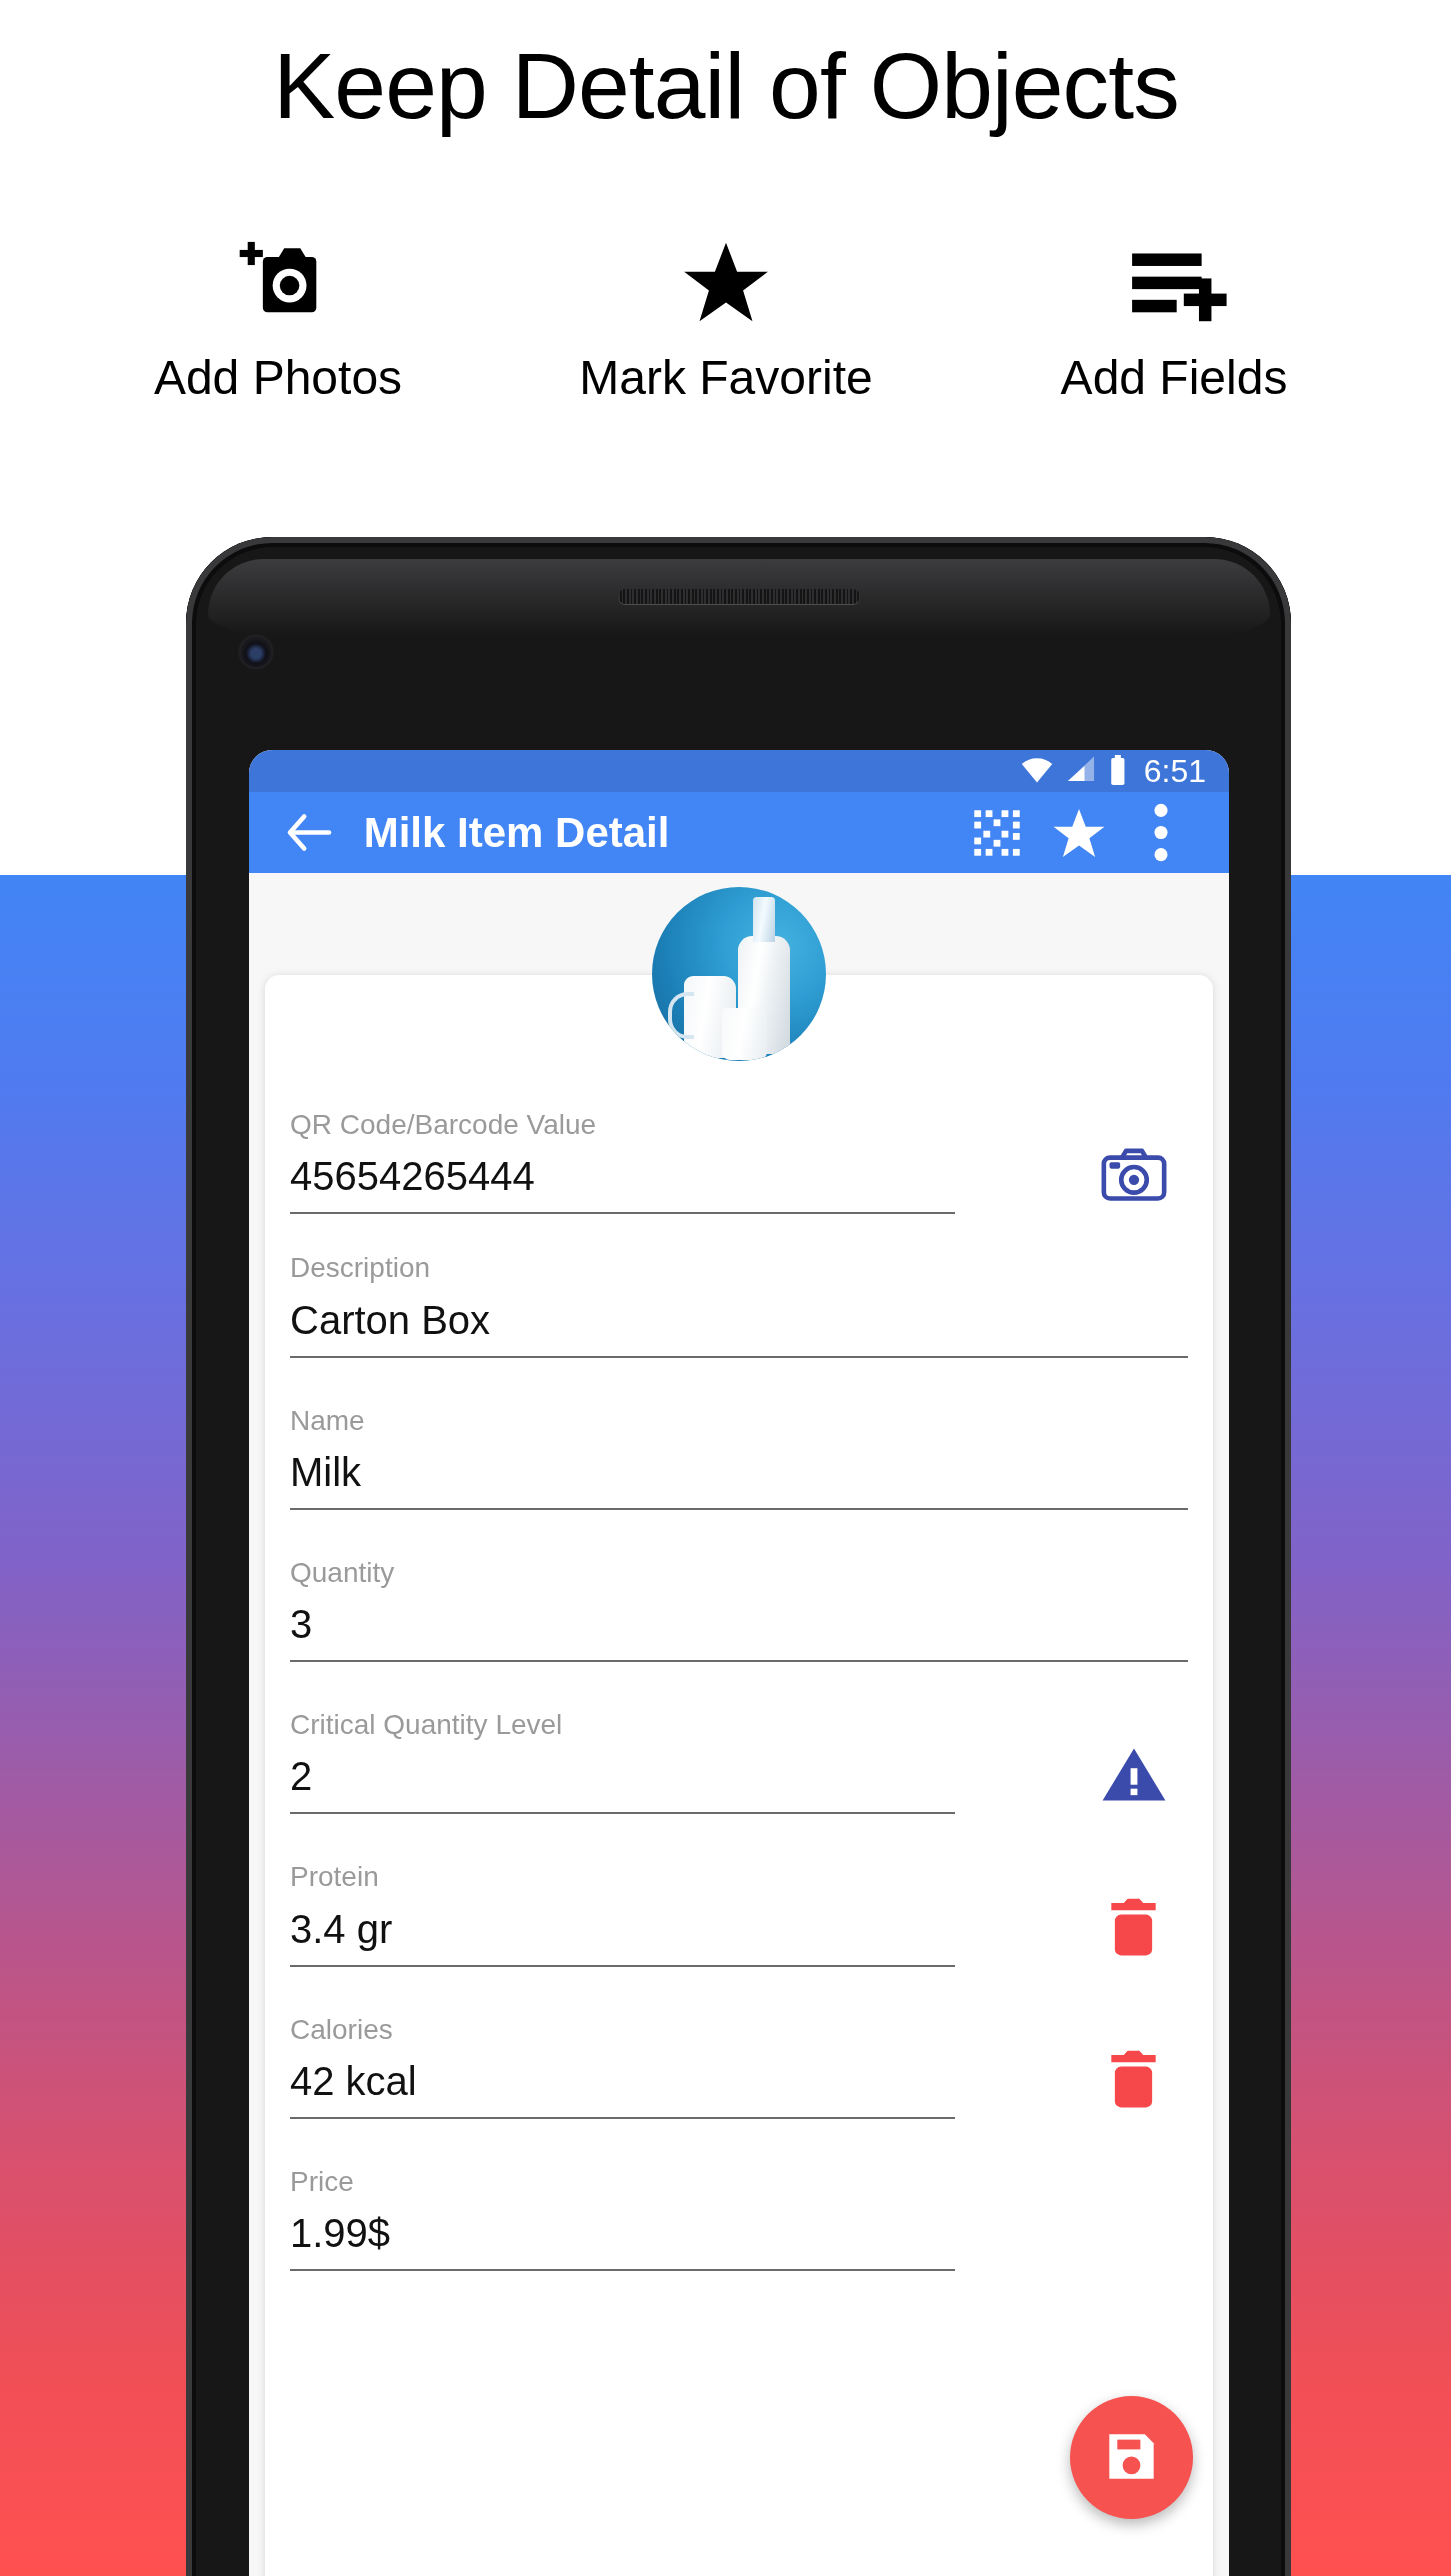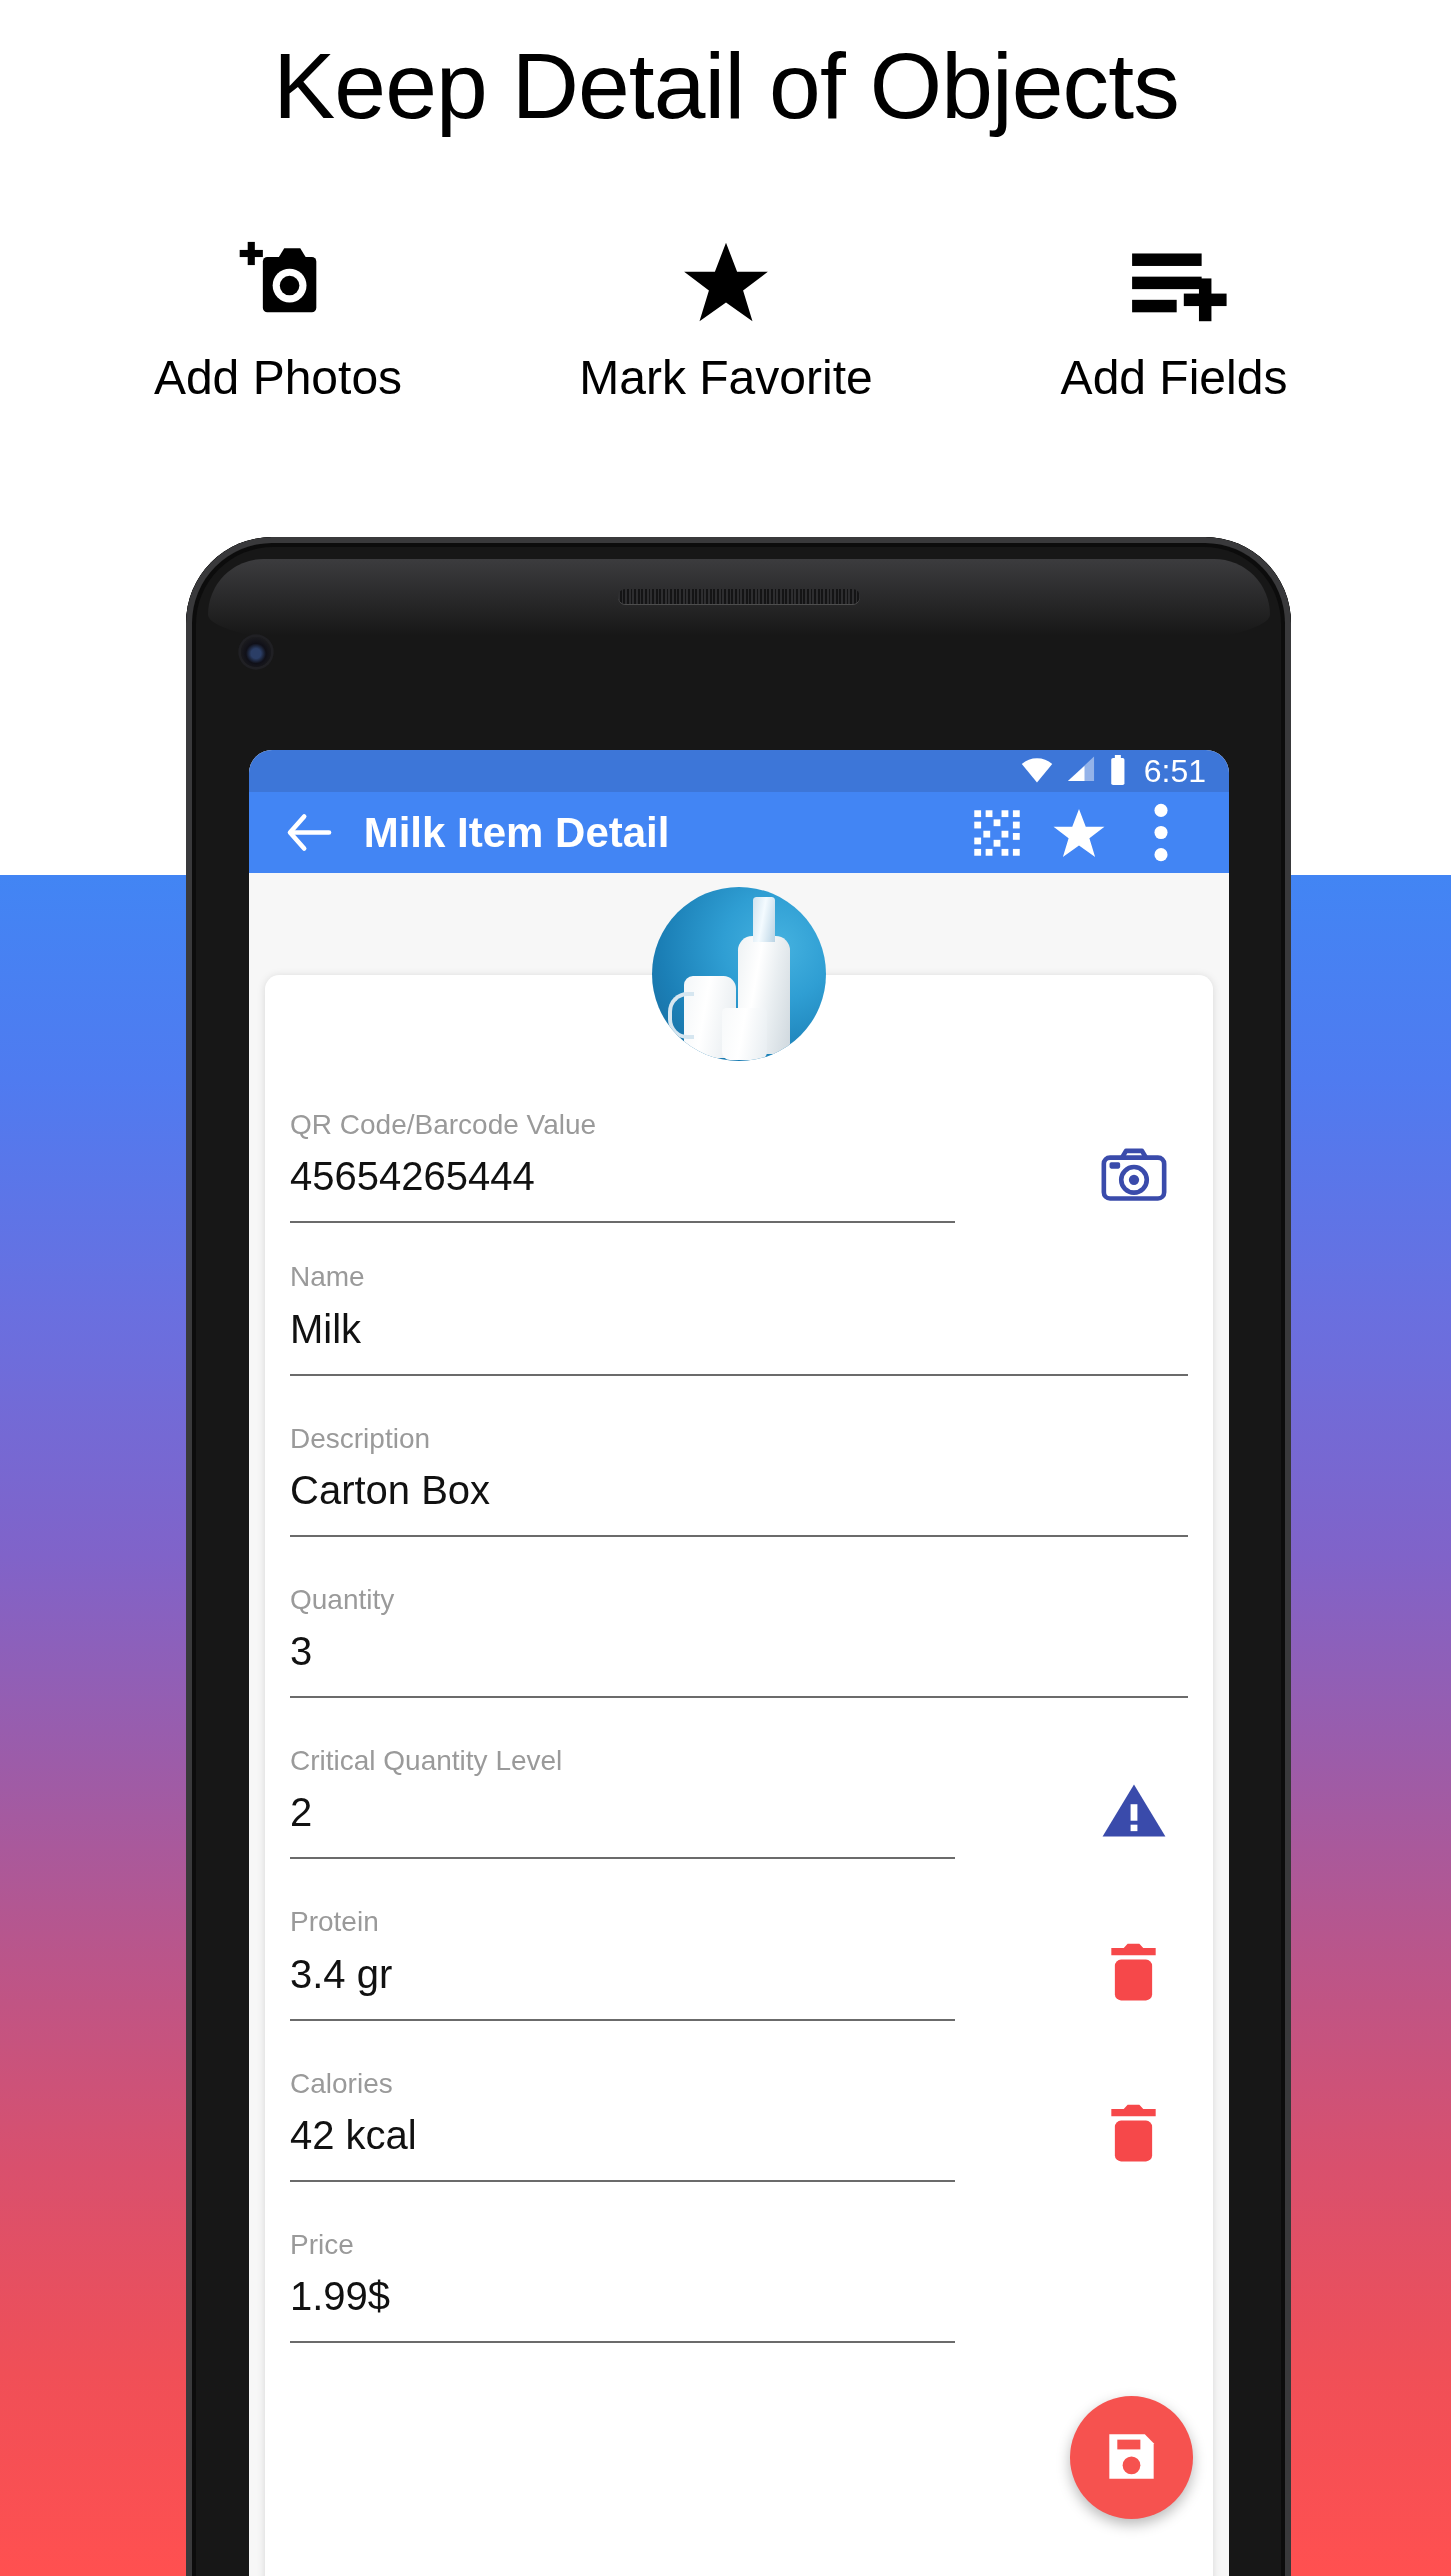--- a/index.html
+++ b/index.html
@@ -244,21 +244,21 @@
   }
   .field-row.tight { margin-bottom: 38px; }
   .field-label {
     font-size: 28px;
     color: #9a9a9a;
     font-family: "Liberation Sans", sans-serif;
     margin-bottom: 14.3px;
   }
   .field-value-wrap {
     border-bottom: 2.7px solid #6b6b6b;
-    padding-bottom: 24px;
+    padding-bottom: 15px;
   }
   .field-value-wrap.short { width: 74%; }
   .field-value {
     font-size: 40px;
     color: #111;
     font-family: "Liberation Sans", sans-serif;
     line-height: 1.05;
   }
   .row-action {
     position: absolute;
@@ -434,30 +434,30 @@
                 <rect x="2" y="6" width="34" height="23" rx="3.5" fill="none" stroke="#3a4bab" stroke-width="2.6"></rect>
                 <path d="M12 6.5 L14.5 2.2 L23.5 2.2 L26 6.5" fill="none" stroke="#3a4bab" stroke-width="2.6" stroke-linejoin="round"></path>
                 <rect x="5.2" y="8.6" width="6" height="3.6" rx="1" fill="#3a4bab"></rect>
                 <circle cx="19" cy="18.5" r="7.2" fill="none" stroke="#3a4bab" stroke-width="2.6"></circle>
                 <circle cx="19" cy="18.5" r="2.9" fill="#3a4bab"></circle>
               </svg>
             </div>
           </div>
 
           <div class="field-row">
+            <div class="field-label">Description</div>
+            <div class="field-value-wrap">
+              <div class="field-value">Carton Box</div>
+            </div>
+          </div>
+
+          <div class="field-row">
             <div class="field-label">Name</div>
             <div class="field-value-wrap">
               <div class="field-value">Milk</div>
-            </div>
-          </div>
-
-          <div class="field-row">
-            <div class="field-label">Description</div>
-            <div class="field-value-wrap">
-              <div class="field-value">Carton Box</div>
             </div>
           </div>
 
           <div class="field-row">
             <div class="field-label">Quantity</div>
             <div class="field-value-wrap">
               <div class="field-value">3</div>
             </div>
           </div>
 

